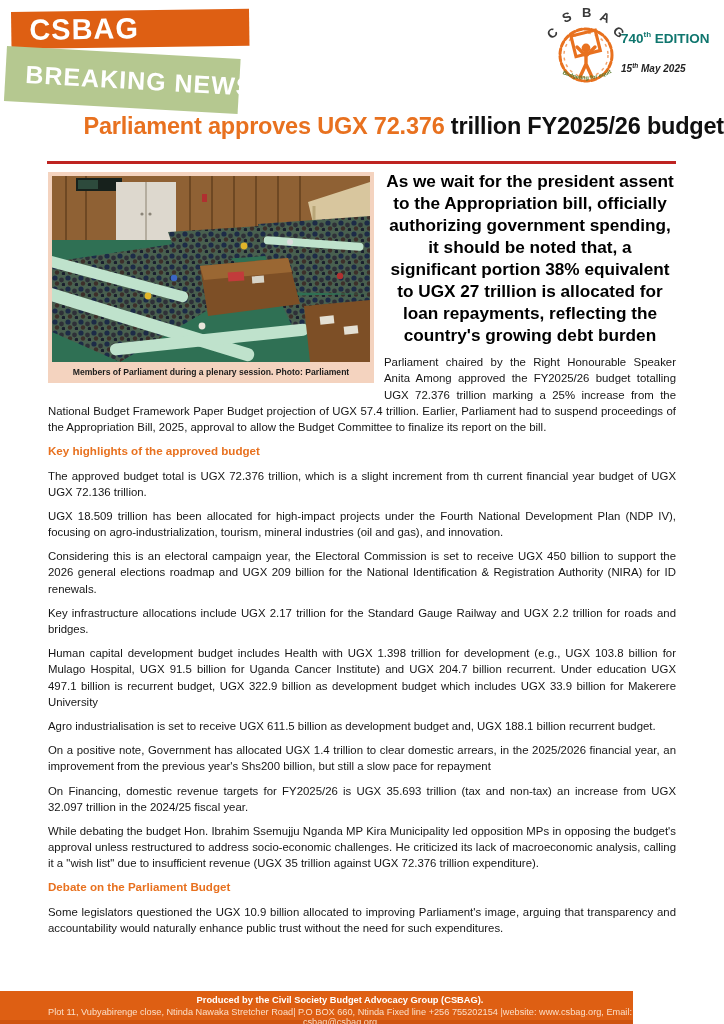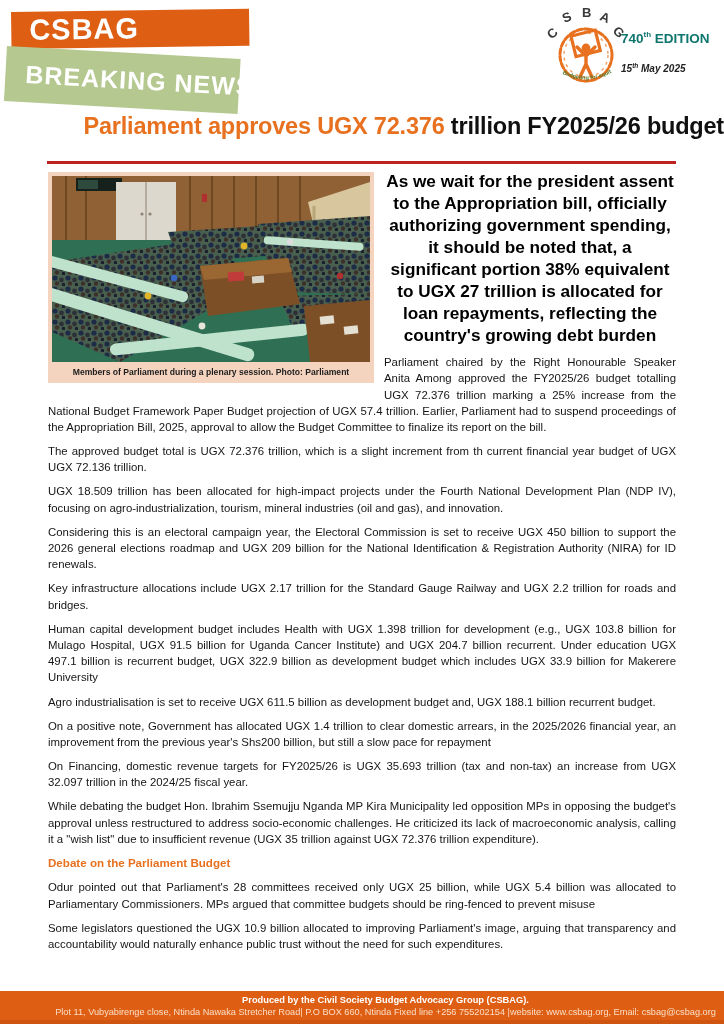--- a/index.html
+++ b/index.html
@@ -72,21 +72,21 @@
     font-weight:bold;font-size:17.2px;line-height:1.28;
     text-align:center;color:#000;margin:0 0 8px;
   }
   .article p{margin:0 0 8px;}
   .section-heading{
     color:var(--headline-orange);font-weight:bold;font-size:11.6px;
     margin:3px 0 8px;text-align:left;
   }
   
   .footer{
-    position:absolute;left:0;bottom:0;width:724px;height:33px;
+    position:absolute;left:0;bottom:0;width:633px;height:33px;
     background:var(--orange);text-align:center;padding-top:4px;
     border-bottom:4px solid #cf5410;
     padding-left:47px;
   }
   .footer-line1{color:#fff;font-weight:bold;font-size:9.3px;}
   .footer-line2{color:var(--footer-soft);font-size:9.2px;margin-top:2px;}
 </style>
 </head>
 <body>
 
@@ -195,32 +195,32 @@
         <circle cx="150" cy="150" r="3.4" fill="#e8e4da"></circle>
         <circle cx="122" cy="102" r="3.2" fill="#3b66c4"></circle>
       </svg>
       <div class="photo-caption">Members of Parliament during a plenary session. Photo: Parliament</div>
     </div>
 
     <div class="lead-quote">As we wait for the president assent to the Appropriation bill, officially authorizing government spending, it should be noted that, a significant portion 38% equivalent to UGX 27 trillion is allocated for loan repayments, reflecting the country's growing debt burden</div>
 
     <p>Parliament chaired by the Right Honourable Speaker Anita Among approved the FY2025/26 budget totalling UGX 72.376 trillion marking a 25% increase from the National Budget Framework Paper Budget projection of UGX 57.4 trillion. Earlier, Parliament had to suspend proceedings of the Appropriation Bill, 2025, approval to allow the Budget Committee to finalize its report on the bill.</p>
 
+    <div class="section-heading">Key highlights of the approved budget</div>
     <p>The approved budget total is UGX 72.376 trillion, which is a slight increment from th current financial year budget of UGX UGX 72.136 trillion.</p>
     <p>UGX 18.509 trillion has been allocated for high-impact projects under the Fourth National Development Plan (NDP IV), focusing on agro-industrialization, tourism, mineral industries (oil and gas), and innovation.</p>
     <p>Considering this is an electoral campaign year, the Electoral Commission is set to receive UGX 450 billion to support the 2026 general elections roadmap and UGX 209 billion for the National Identification &amp; Registration Authority (NIRA) for ID renewals.</p>
     <p>Key infrastructure allocations include UGX 2.17 trillion for the Standard Gauge Railway and UGX 2.2 trillion for roads and bridges.</p>
     <p>Human capital development budget includes Health with UGX 1.398 trillion for development (e.g., UGX 103.8 billion for Mulago Hospital, UGX 91.5 billion for Uganda Cancer Institute) and UGX 204.7 billion recurrent. Under education UGX 497.1 billion is recurrent budget, UGX 322.9 billion as development budget which includes UGX 33.9 billion for Makerere University</p>
     <p>Agro industrialisation is set to receive UGX 611.5 billion as development budget and, UGX 188.1 billion recurrent budget.</p>
     <p>On a positive note, Government has allocated UGX 1.4 trillion to clear domestic arrears, in the 2025/2026 financial year, an improvement from the previous year's Shs200 billion, but still a slow pace for repayment</p>
     <p>On Financing, domestic revenue targets for FY2025/26 is UGX 35.693 trillion (tax and non-tax) an increase from UGX 32.097 trillion in the 2024/25 fiscal year.</p>
     <p>While debating the budget Hon. Ibrahim Ssemujju Nganda MP Kira Municipality led opposition MPs in opposing the budget's approval unless restructured to address socio-economic challenges. He criticized its lack of macroeconomic analysis, calling it a "wish list" due to insufficient revenue (UGX 35 trillion against UGX 72.376 trillion expenditure).</p>
 
     <div class="section-heading">Debate on the Parliament Budget</div>
-    <p>Odur pointed out that Parliament's 28 committees received only UGX 25 billion, while UGX 5.4 billion was allocated to Parliamentary Commissioners. MPs argued that committee budgets should be ring-fenced to prevent misuse</p>
     <p>Some legislators questioned the UGX 10.9 billion allocated to improving Parliament's image, arguing that transparency and accountability would naturally enhance public trust without the need for such expenditures.</p>
   </div>
 
   <div class="footer">
     <div class="footer-line1">Produced by the Civil Society Budget Advocacy Group (CSBAG).</div>
     <div class="footer-line2">Plot 11, Vubyabirenge close, Ntinda Nawaka Stretcher Road| P.O BOX 660, Ntinda Fixed line +256 755202154 |website: www.csbag.org, Email: csbag@csbag.org</div>
   </div>
 
 </div>
 

